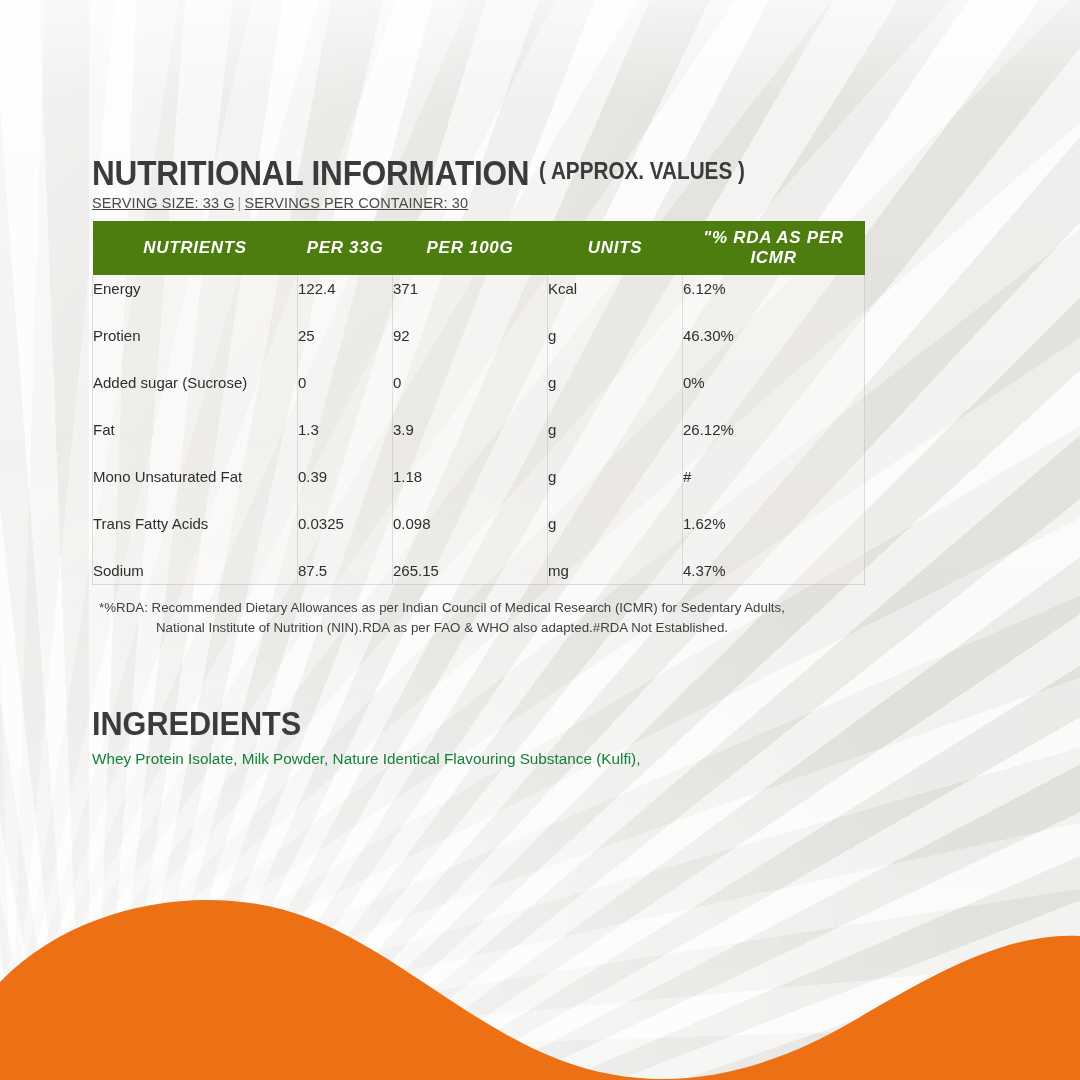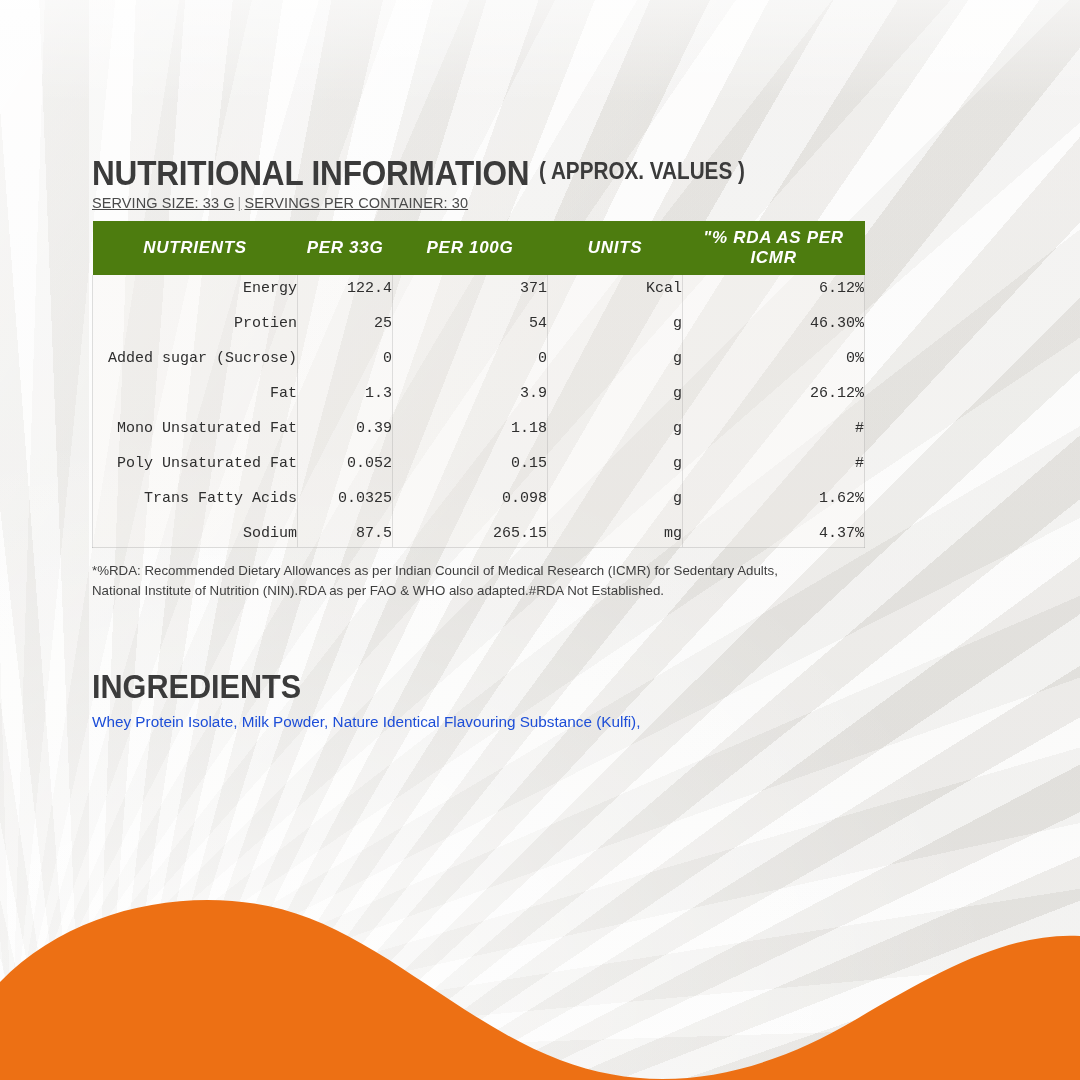--- a/index.html
+++ b/index.html
@@ -124,26 +124,26 @@
     font-size:17px;
     letter-spacing:0.7px;
     padding:7px 0 7px;
     text-align:center;
     border:none;
   }
   table.nutri tbody {
     background:rgba(245,244,242,0.35);
   }
   table.nutri tbody td {
-    font-family:Liberation Mono, monospace;
+    font-family:Liberation Sans, sans-serif;
     font-size:15px;
     line-height:19px;
     color:#2e2e2e;
-    text-align:right;
-    padding:8px 0;
+    text-align:left;
+    padding:14px 0;
     border-left:1px solid rgba(150,150,150,0.28);
     background:transparent;
   }
   table.nutri tbody td:first-child { border-left:1px solid rgba(150,150,150,0.30); }
   table.nutri tbody td:last-child  { border-right:1px solid rgba(150,150,150,0.30); }
   table.nutri tbody tr:first-child td { padding-top:4px; }
   table.nutri tbody tr:last-child td {
     padding-bottom:4px;
     border-bottom:1px solid rgba(150,150,150,0.30);
     margin-top:16px;
@@ -155,41 +155,42 @@
   .col-units    { width:135px; }
   .col-rda      { width:182px; }
 
   
   .footnote {
     margin-top:13px;
     width:700px;
     font-size:13.3px;
     line-height:20px;
     color:#3f3f3f;
+    text-align:center;
   }
 
   
   .ingredients {
     margin-top:67px;
   }
   .ing-title {
     font-family:"Liberation Sans Narrow","Liberation Sans", sans-serif;
     font-weight:700;
     font-size:34px;
     line-height:36px;
     color:#3b3b3b;
     transform:scaleX(0.90);
     transform-origin:left bottom;
   }
   .ing-body {
     margin-top:6px;
     width:660px;
     font-size:15.3px;
     line-height:24px;
-    color:#1d4ed8;
+    color:#15803d;
   }
 </style>
 </head>
 <body>
 
 <div id="page">
 
   <div class="bg-base"></div>
   <div class="rays"></div>
   <div class="rays2"></div>
@@ -235,21 +236,21 @@
             <tr>
               <td>Energy</td>
               <td>122.4</td>
               <td>371</td>
               <td>Kcal</td>
               <td>6.12%</td>
             </tr>
             <tr>
               <td>Protien</td>
               <td>25</td>
-              <td>54</td>
+              <td>92</td>
               <td>g</td>
               <td>46.30%</td>
             </tr>
             <tr>
               <td>Added sugar (Sucrose)</td>
               <td>0</td>
               <td>0</td>
               <td>g</td>
               <td>0%</td>
             </tr>
@@ -257,27 +258,20 @@
               <td>Fat</td>
               <td>1.3</td>
               <td>3.9</td>
               <td>g</td>
               <td>26.12%</td>
             </tr>
             <tr>
               <td>Mono Unsaturated Fat</td>
               <td>0.39</td>
               <td>1.18</td>
-              <td>g</td>
-              <td>#</td>
-            </tr>
-            <tr>
-              <td>Poly Unsaturated Fat</td>
-              <td>0.052</td>
-              <td>0.15</td>
               <td>g</td>
               <td>#</td>
             </tr>
             <tr>
               <td>Trans Fatty Acids</td>
               <td>0.0325</td>
               <td>0.098</td>
               <td>g</td>
               <td>1.62%</td>
             </tr>

